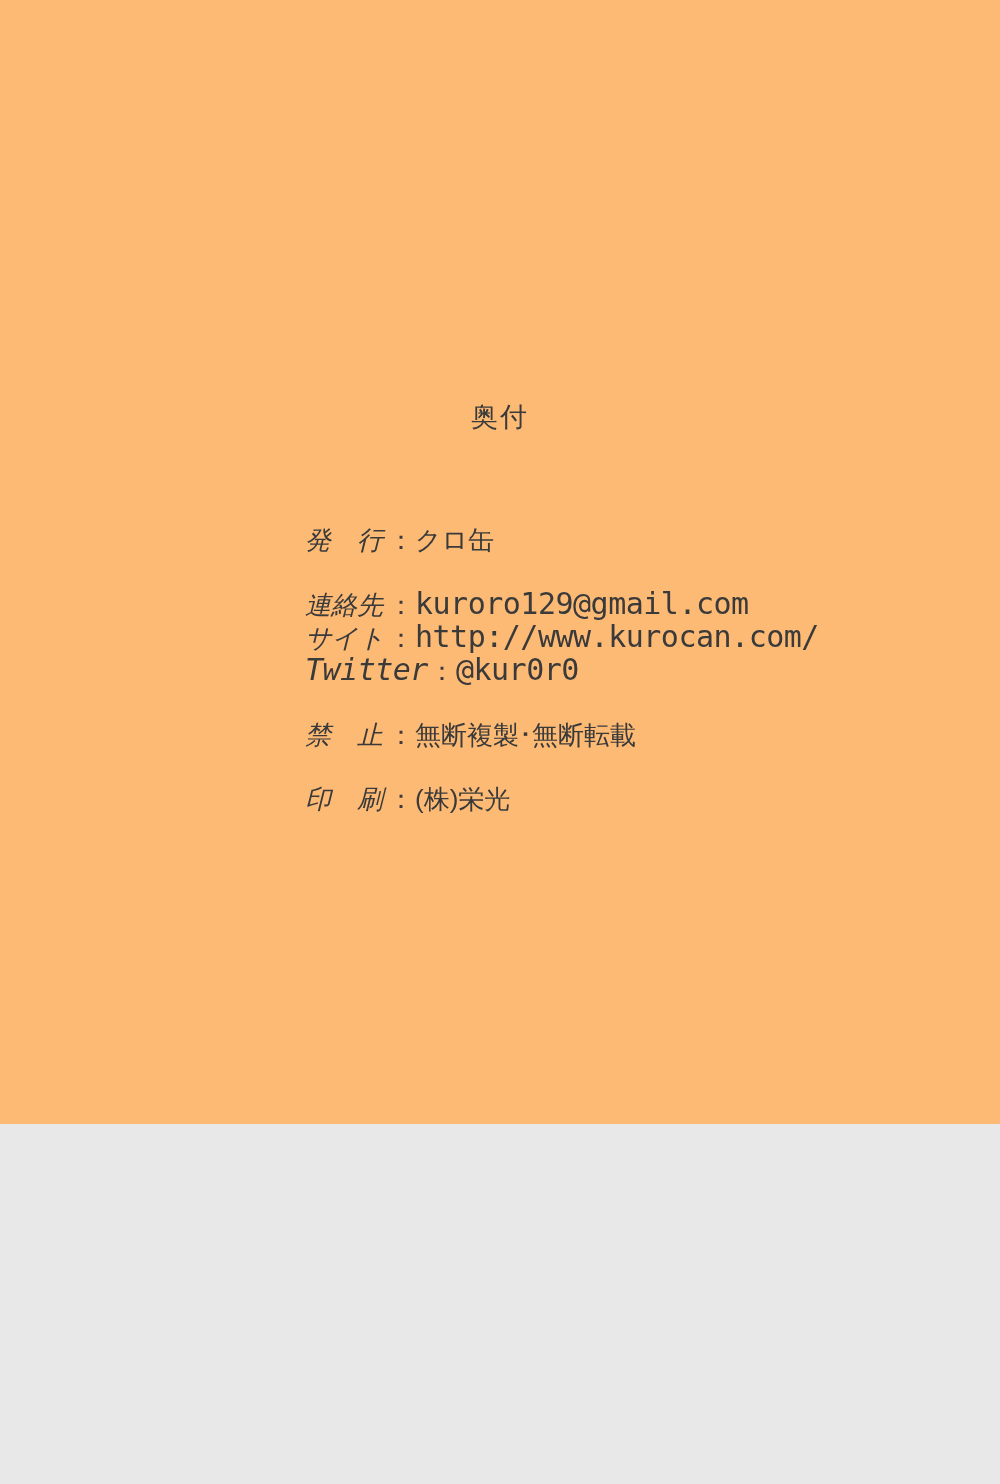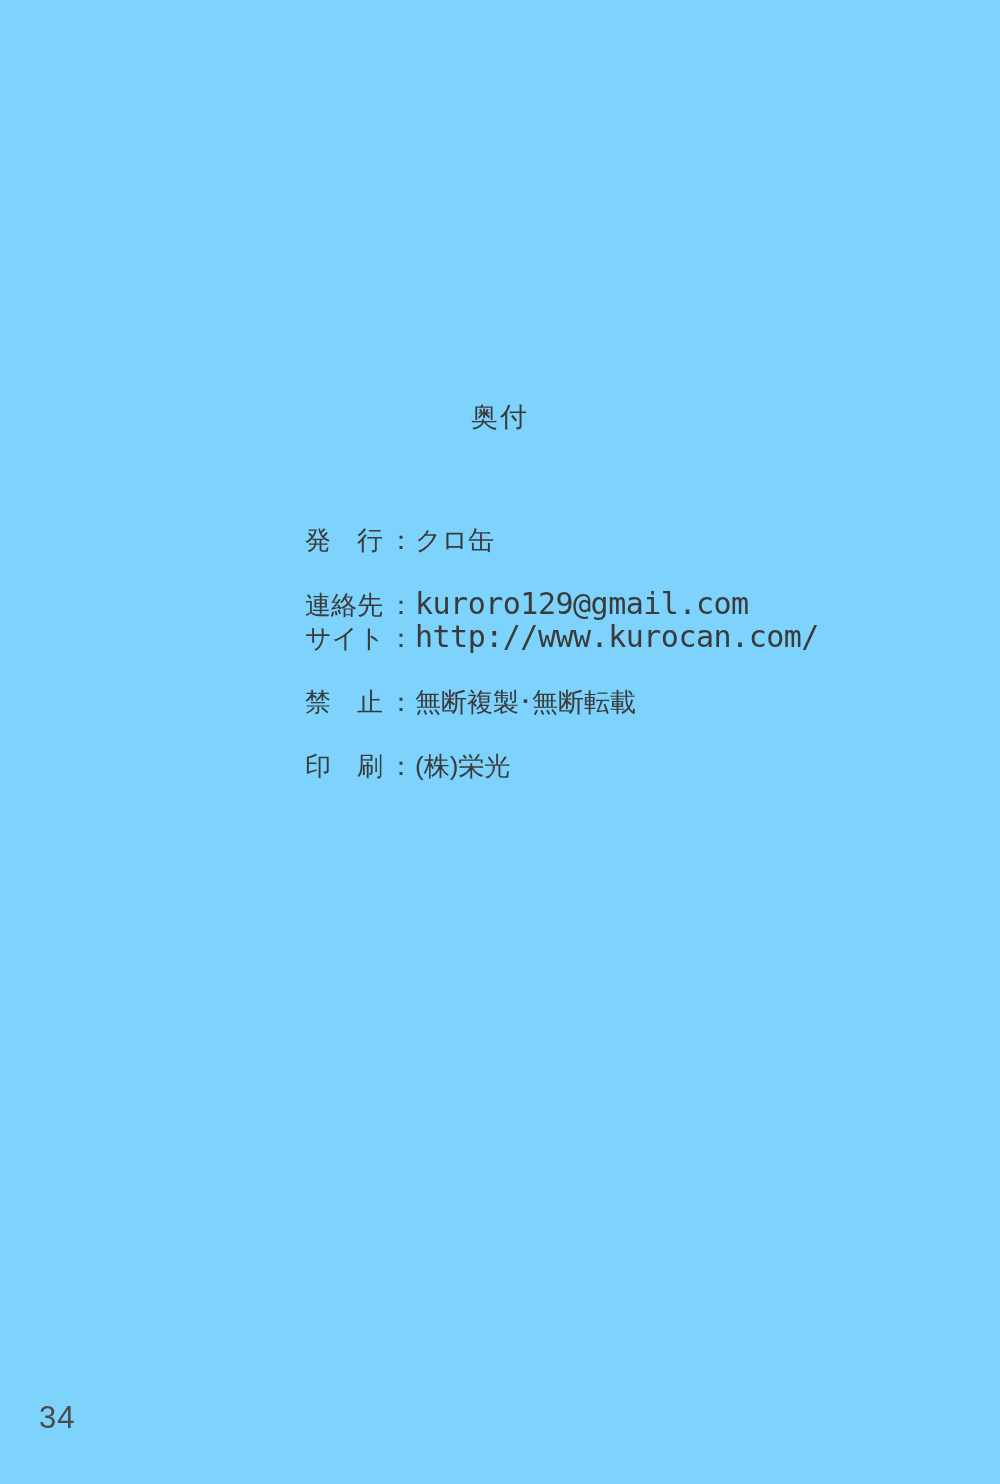--- a/index.html
+++ b/index.html
@@ -3,23 +3,23 @@
 <meta charset="utf-8">
 <style>
   html, body {
     margin: 0;
     padding: 0;
     background: #e8e8e8;
   }
   .page {
     position: relative;
     width: 1000px;
-    height: 1484px;
+    height: 1124px;
     margin: 0 auto;
-    background: #7dd3fc;
+    background: #fdba74;
     color: #383838;
     font-family: "Liberation Sans", "DejaVu Sans", sans-serif;
     overflow: hidden;
   }
   .doc-title {
     position: absolute;
     top: 399px;
     left: 0;
     width: 1000px;
     text-align: center;
@@ -37,20 +37,21 @@
   }
   .group {
     margin-bottom: 32px;
   }
   .row {
     white-space: nowrap;
   }
   .lbl {
     display: inline-block;
     min-width: 82px;
+    font-style: italic;
   }
   .sep {
     display: inline-block;
     padding: 0 1px;
   }
   .mono {
     font-family: "DejaVu Sans Mono", "Liberation Mono", monospace;
     font-size: 30px;
     letter-spacing: -0.5px;
   }
@@ -76,20 +77,21 @@
   <div class="colophon">
 
     <div class="group">
       <div class="row"><span class="lbl">発　行</span><span class="sep">：</span><span class="val">クロ缶</span></div>
     </div>
 
 
     <div class="group">
       <div class="row"><span class="lbl">連絡先</span><span class="sep">：</span><span class="val mono">kuroro129@gmail.com</span></div>
       <div class="row"><span class="lbl">サイト</span><span class="sep">：</span><span class="val mono">http://www.kurocan.com/</span></div>
+      <div class="row"><span class="lbl mono">Twitter</span><span class="sep">：</span><span class="val mono">@kur0r0</span></div>
     </div>
 
     <div class="group">
       <div class="row"><span class="lbl">禁　止</span><span class="sep">：</span><span class="val">無断複製･無断転載</span></div>
     </div>
 
     <div class="group">
       <div class="row"><span class="lbl">印　刷</span><span class="sep">：</span><span class="val">(株)栄光</span></div>
     </div>
 

